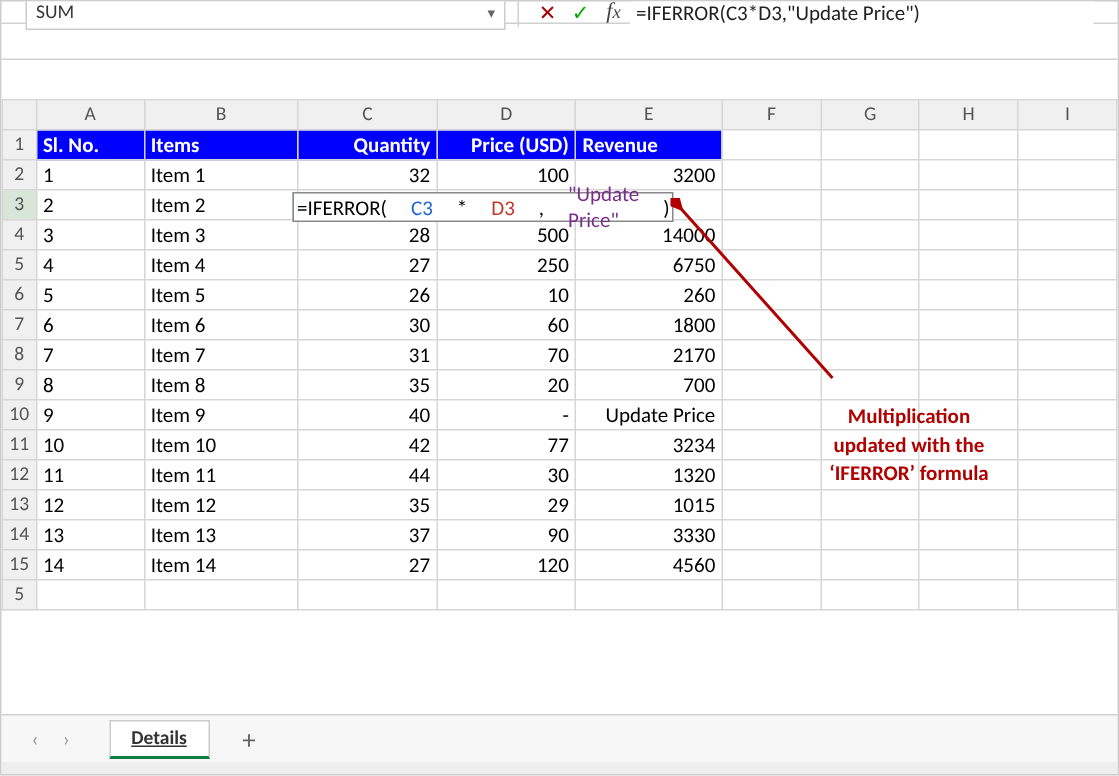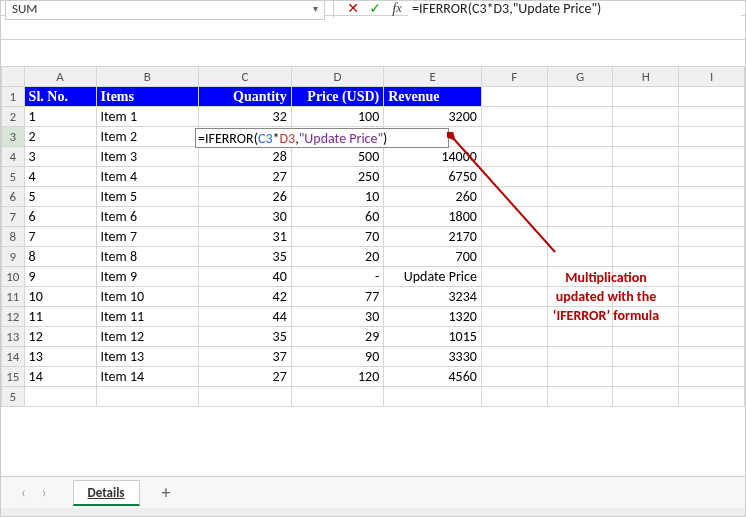--- a/index.html
+++ b/index.html
@@ -12,21 +12,21 @@
     position: relative;
     overflow: hidden;
     border: 1px solid #ccc;
   }
   
   .top-bar {
     display: flex;
     align-items: center;
     height: 15px;
     border-bottom: 1px solid #d0d0d0;
-    padding: 0 4px;
+    padding: 0 16px;
   }
   .name-box {
     width: 320px;
     height: 24px;
     border: 1px solid #ccc;
     background: #fff;
     padding: 0 6px;
     font-size: 13px;
     color: #333;
     display: flex;
@@ -90,37 +90,37 @@
   .col-A { width: 70px; }
   .col-B { width: 100px; }
   .col-C { width: 90px; }
   .col-D { width: 90px; }
   .col-E { width: 95px; }
   .col-F, .col-G, .col-H, .col-I { width: 64px; }
   .hdr-cell {
     background: #0000FF !important;
     color: #fff;
     font-weight: bold;
-    font-family: Liberation Serif, serif;
   }
   .hdr-cell.right { text-align: right; }
   td.num { text-align: right; }
   td.txt { text-align: left; }
   tr.active-row th.rowhdr { background: #d8e6d8; }
   
   .edit-overlay {
     position: absolute;
     background: #fff;
     border: 1px solid #888;
     font-size: 14px;
     padding: 0 2px;
     display: flex;
     align-items: center;
     font-family: Calibri, Arial, sans-serif;
     z-index: 5;
+    gap: 16px;
   }
   .tok-plain { color: #000; }
   .tok-c3 { color: #1e66d6; }
   .tok-d3 { color: #c0392b; }
   .tok-str { color: #7b2d8e; }
   .ref-box {
     position: absolute;
     border: 1px solid;
     z-index: 4;
     pointer-events: none;

